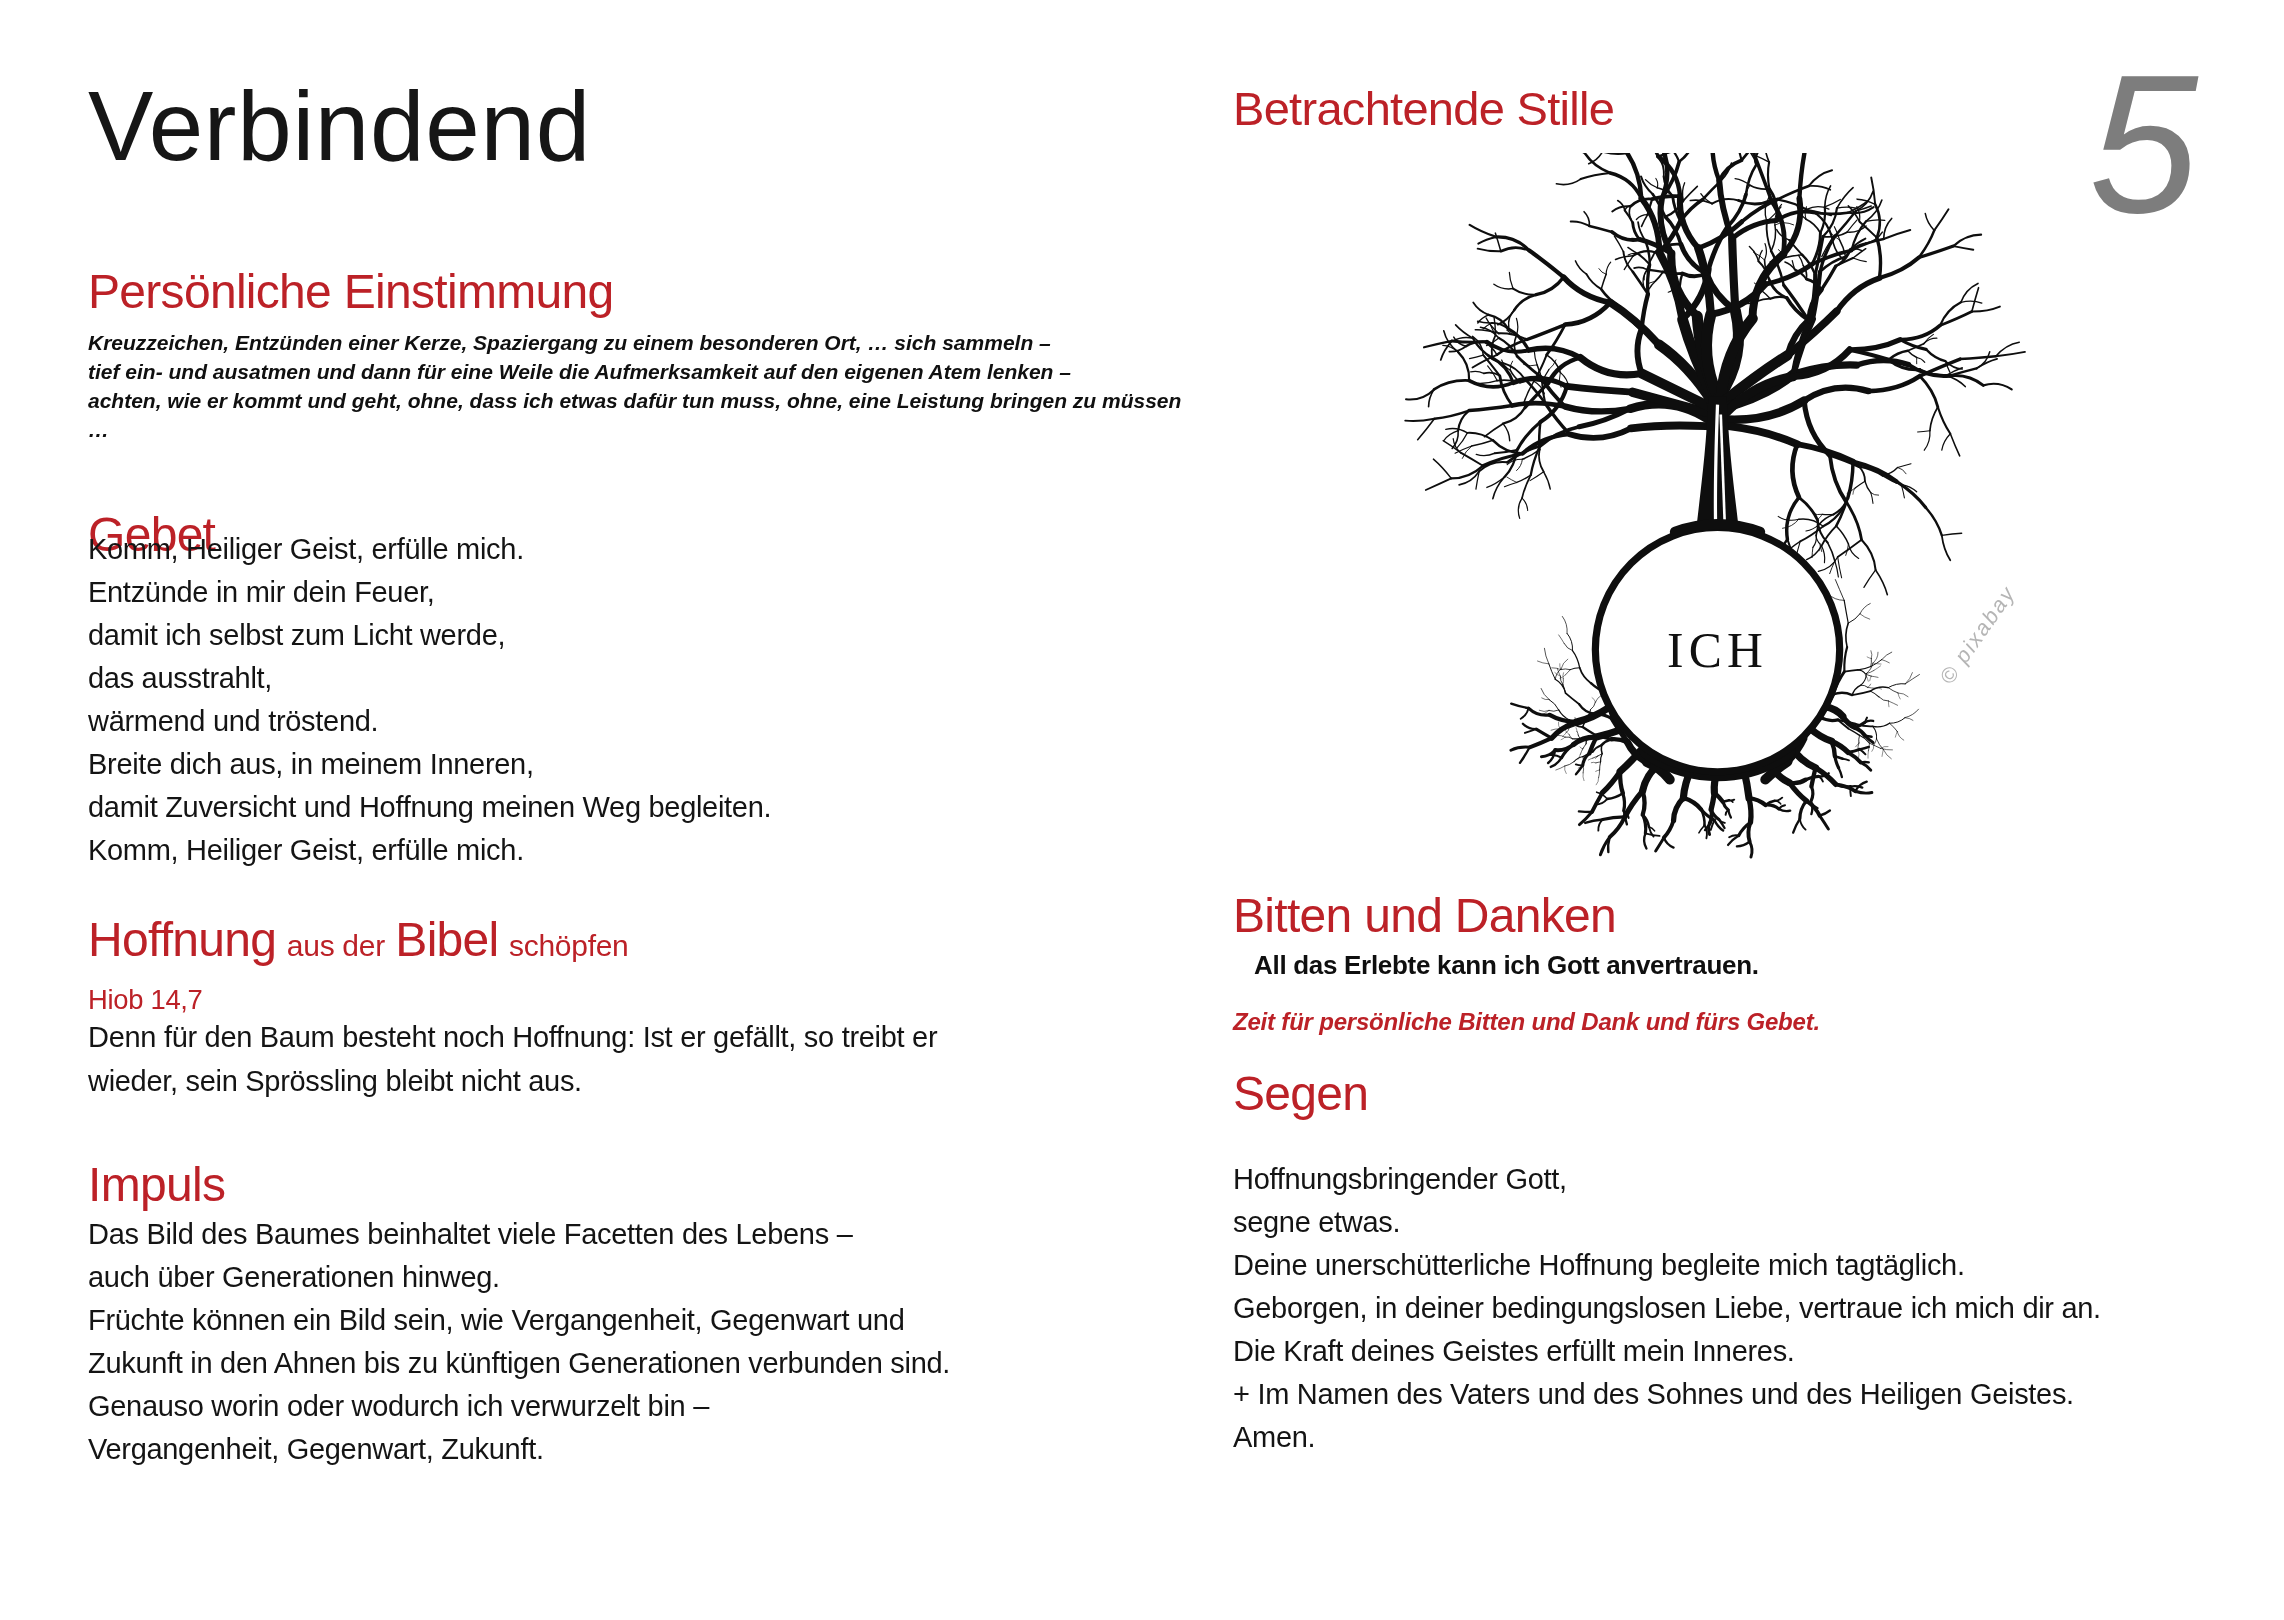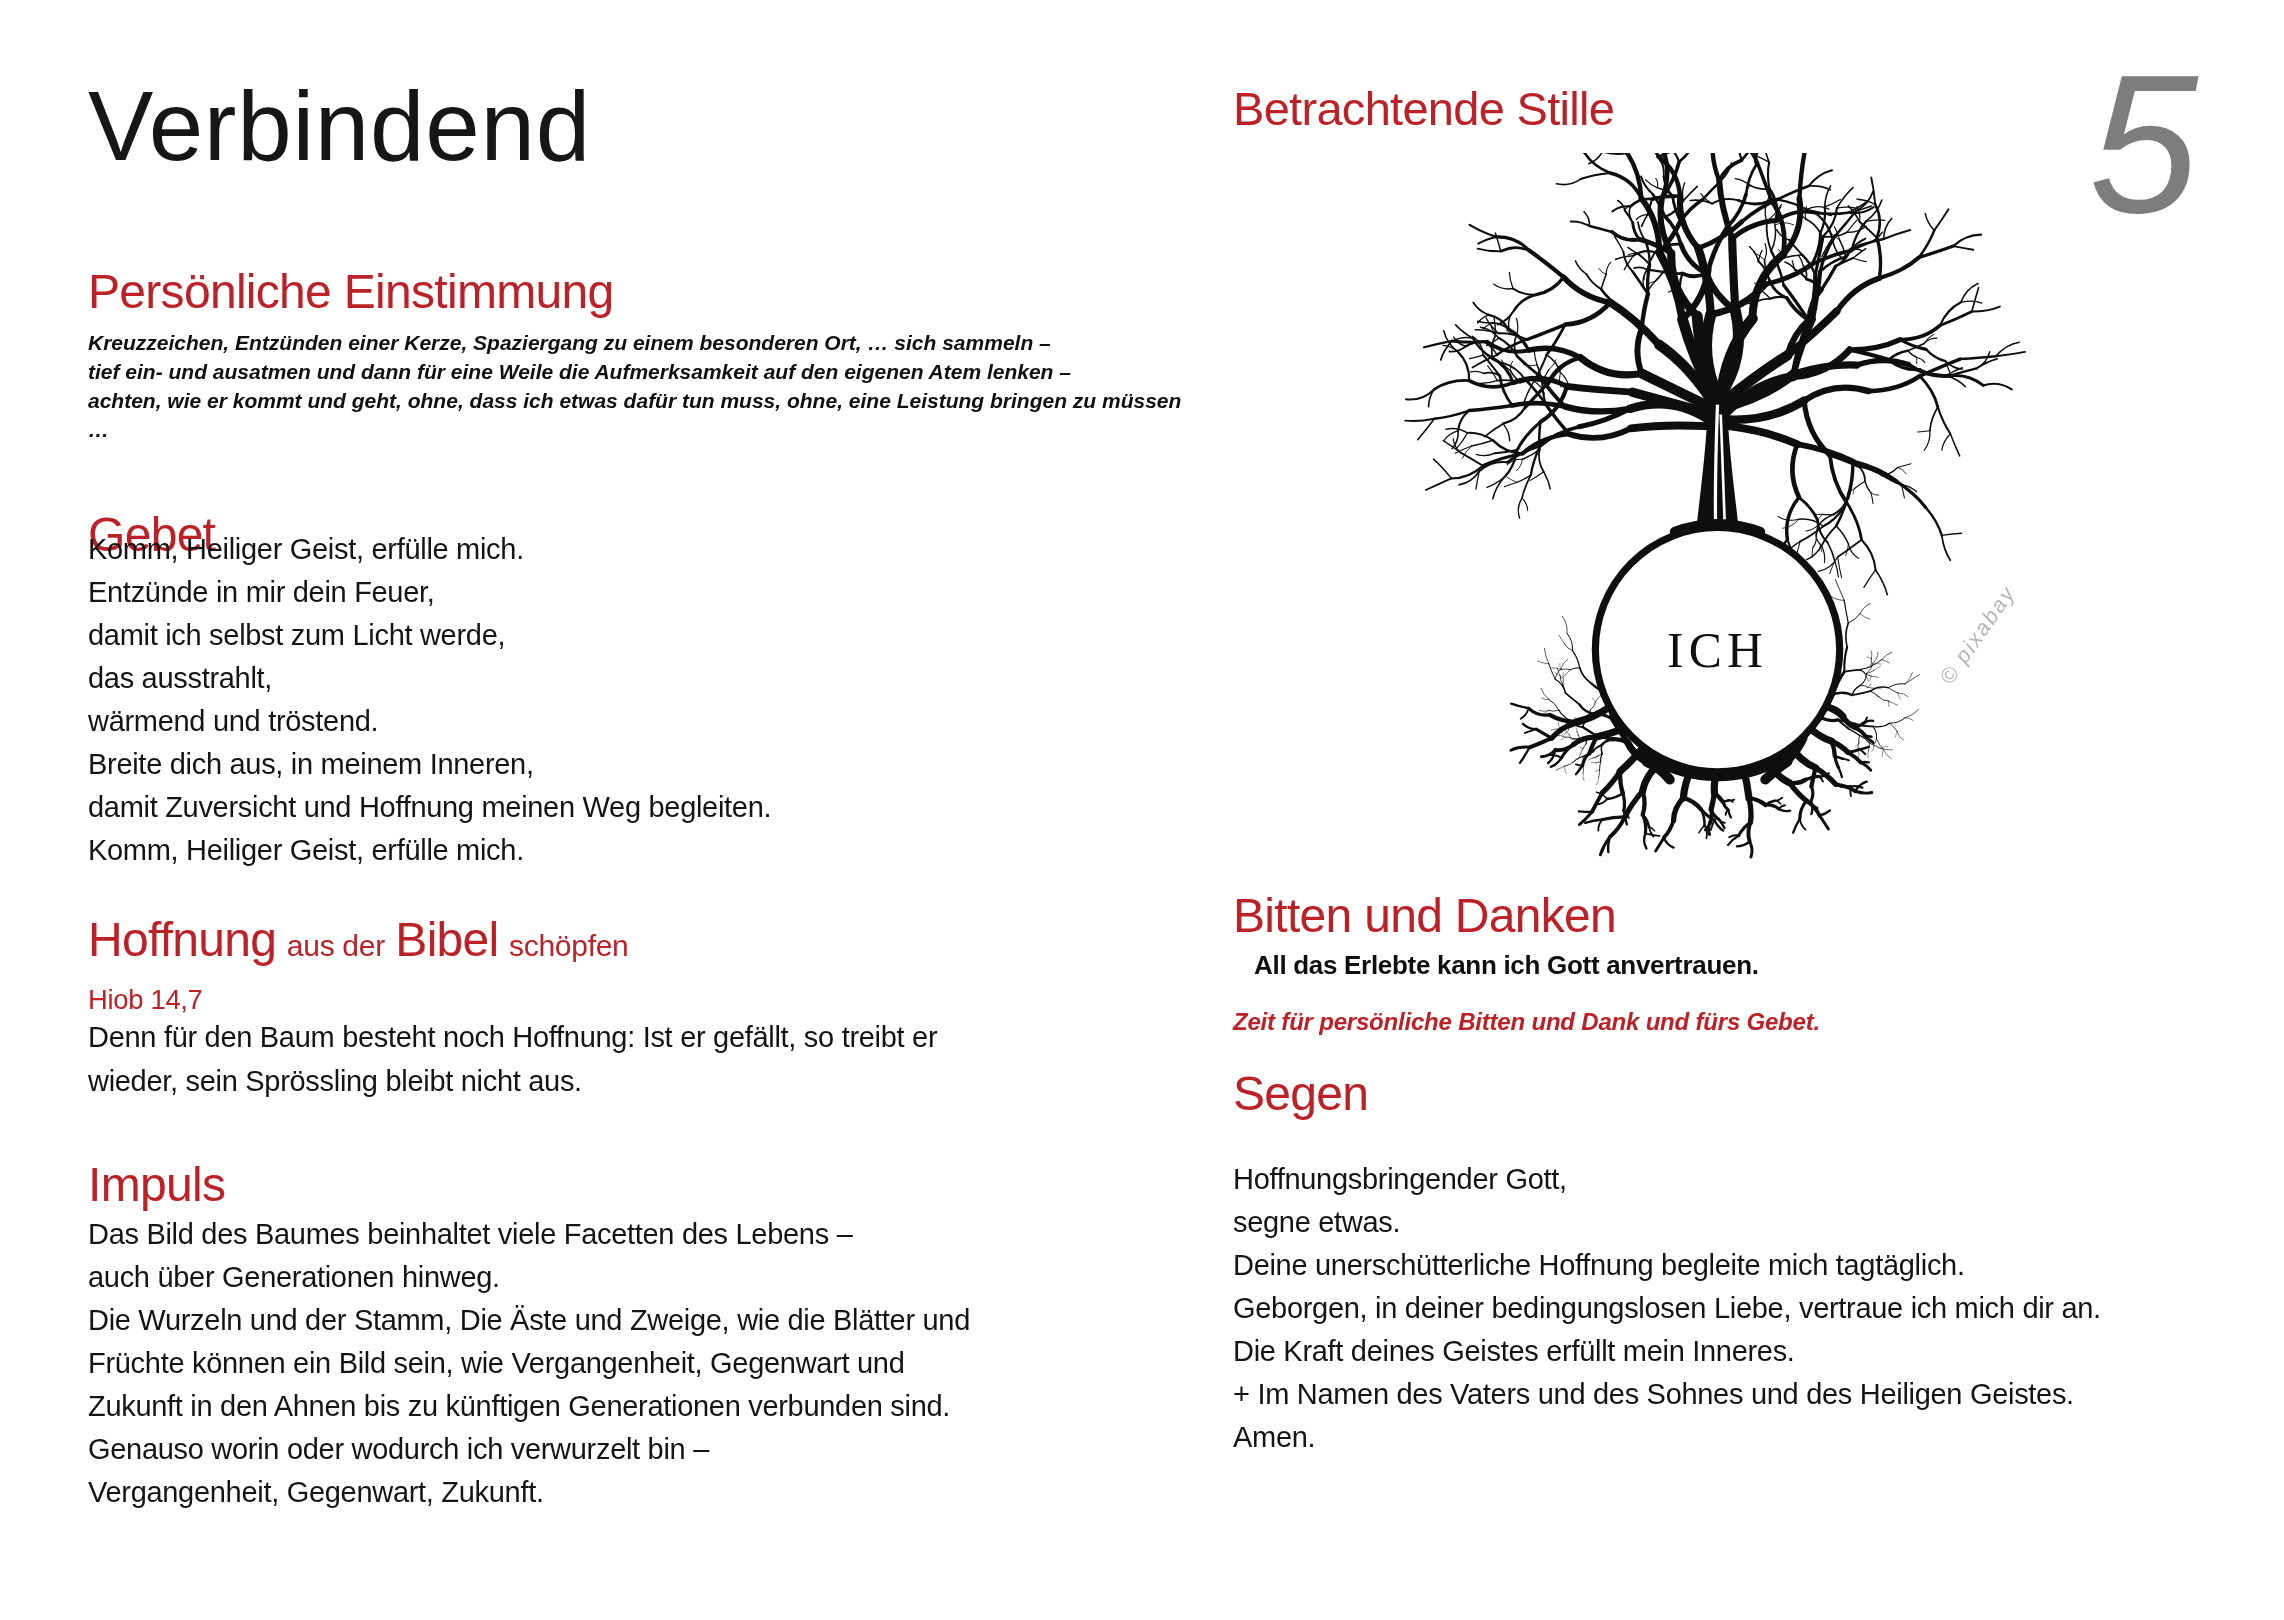--- a/index.html
+++ b/index.html
@@ -82,21 +82,20 @@
       <div>Denn für den Baum besteht noch Hoffnung: Ist er gefällt, so treibt er</div>
       <div>wieder, sein Sprössling bleibt nicht aus.</div>
     </div>
   </section>
 
   <section>
     <h2 class="abs h2 red" style="left:88px;top:1161px;">Impuls</h2>
     <div class="abs body-text" style="left:88px;top:1213px;">
       <div>Das Bild des Baumes beinhaltet viele Facetten des Lebens –</div>
       <div>auch über Generationen hinweg.</div>
-      <div>Die Wurzeln und der Stamm, Die Äste und Zweige, wie die Blätter und</div>
       <div>Früchte können ein Bild sein, wie Vergangenheit, Gegenwart und</div>
       <div>Zukunft in den Ahnen bis zu künftigen Generationen verbunden sind.</div>
       <div>Genauso worin oder wodurch ich verwurzelt bin –</div>
       <div>Vergangenheit, Gegenwart, Zukunft.</div>
     </div>
   </section>
 
   <h2 class="abs h2-right red" style="left:1233px;top:85px;">Betrachtende Stille</h2>
 
   <div class="abs pagenum" style="right:86px;top:47px;">5</div>

